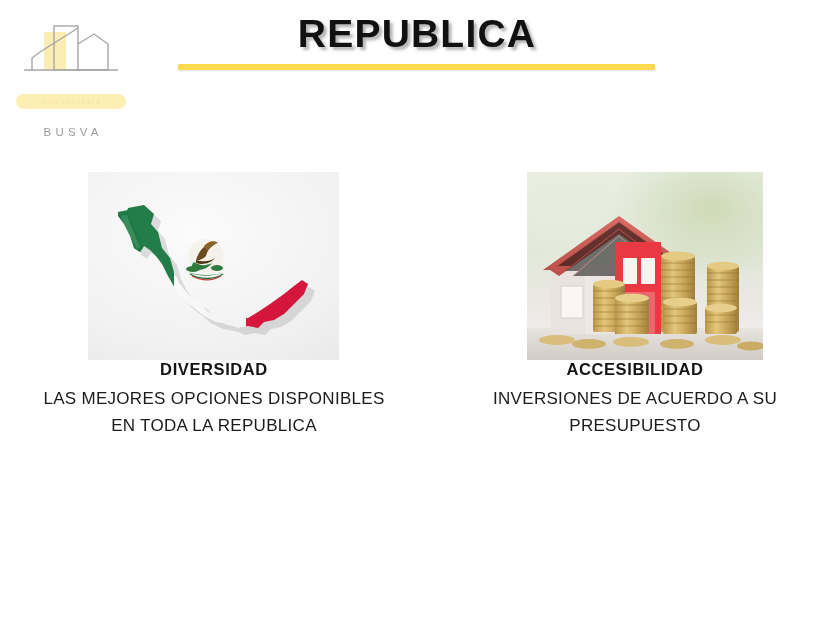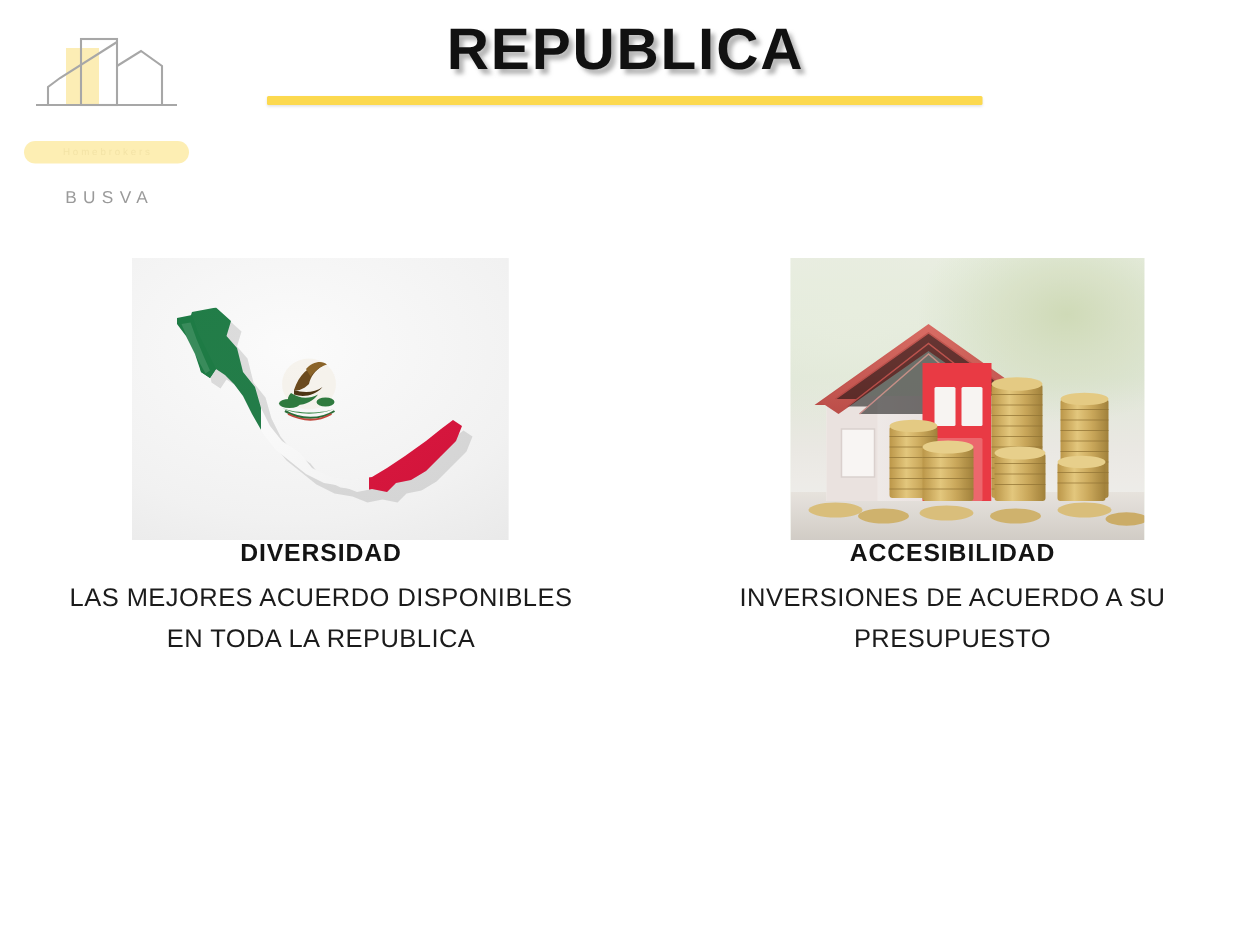--- a/index.html
+++ b/index.html
@@ -236,21 +236,21 @@
           <ellipse cx="11" cy="18" rx="6" ry="3" fill="#2f7a3f"></ellipse>
           <path d="M-18,22 C-8,27 8,27 18,22 C10,26 -8,26 -18,22 Z" fill="#3c8a4a"></path>
           <path d="M-16,24 C-6,30 8,30 17,24" stroke="#2a6e38" stroke-width="1.4" fill="none"></path>
           <path d="M-14,26 C-4,31 6,31 15,26" stroke="#c1473c" stroke-width="1.2" fill="none"></path>
         </g>
       </svg>
     </div>
 
     <div class="cap-head">DIVERSIDAD</div>
     <div class="cap-body">
-      <div>LAS MEJORES ACUERDO DISPONIBLES</div>
+      <div>LAS MEJORES OPCIONES DISPONIBLES</div>
       <div>EN TODA LA REPUBLICA</div>
     </div>
   </div>
 
   <div class="card card-right">
     <div class="photo photo-right">
       <div class="hc-bg"></div>
       <svg class="hc-svg" viewBox="0 0 236 188" xmlns="http://www.w3.org/2000/svg">
         <defs>
           <linearGradient id="roofg" x1="0" y1="0" x2="0" y2="1">

